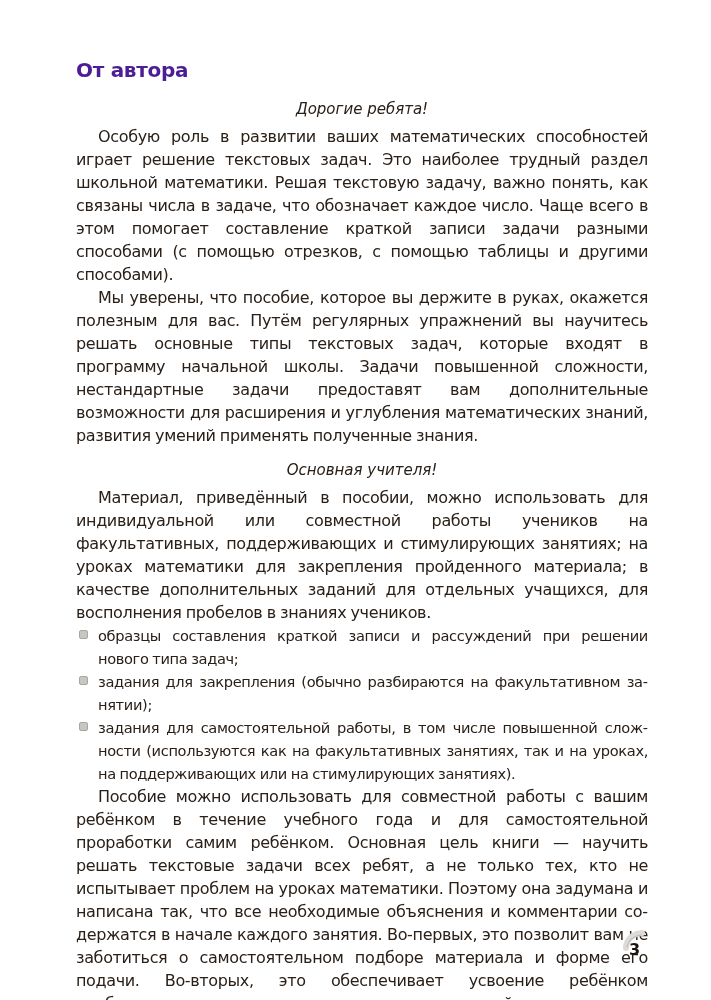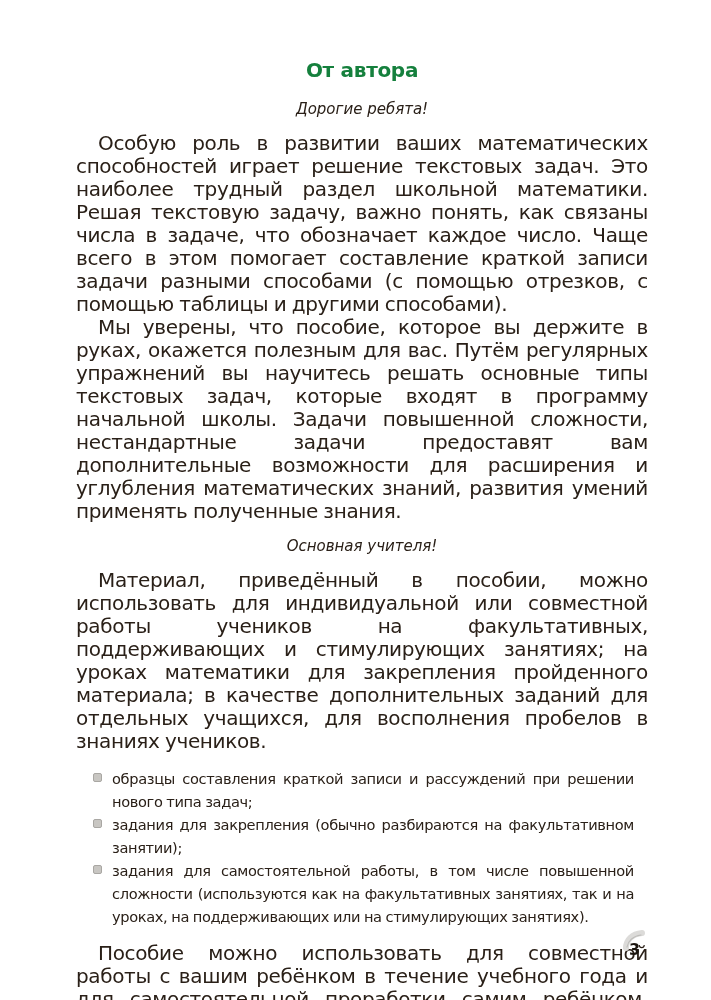--- a/index.html
+++ b/index.html
@@ -15,53 +15,53 @@
       font-family: "DejaVu Sans", "Liberation Sans", sans-serif;
       color: #2a2018;
     }
     .page {
       position: absolute;
       left: 76px;
       top: 58px;
       width: 572px;
     }
     .page-title {
-      text-align: center;
+      text-align: left;
       font-family: "DejaVu Sans", sans-serif;
       font-weight: bold;
       font-size: 20px;
-      color: #15803d;
+      color: #4c1d95;
       margin: 0 0 16px 0;
       letter-spacing: -0.3px;
     }
     .salutation {
       text-align: center;
       font-style: italic;
       font-family: "DejaVu Sans", sans-serif;
       font-size: 15px;
       color: #2a2018;
-      margin: 11px;
+      margin: 4px;
       line-height: 23px;
     }
     .salutation.spaced {
       margin-top: 12px;
     }
     p.body {
       margin: 0;
-      font-size: 20px;
+      font-size: 16px;
       line-height: 23px;
       text-align: justify;
       text-indent: 22px;
       hyphens: manual;
       letter-spacing: -0.35px;
       word-spacing: -0.5px;
     }
     ul.bullets {
       list-style: none;
-      margin: 14px;
+      margin: 0;
       padding: 0;
     }
     ul.bullets li {
       position: relative;
       padding-left: 22px;
       font-size: 14.6px;
       line-height: 23px;
       text-align: justify;
       letter-spacing: -0.35px;
       word-spacing: -0.5px;

